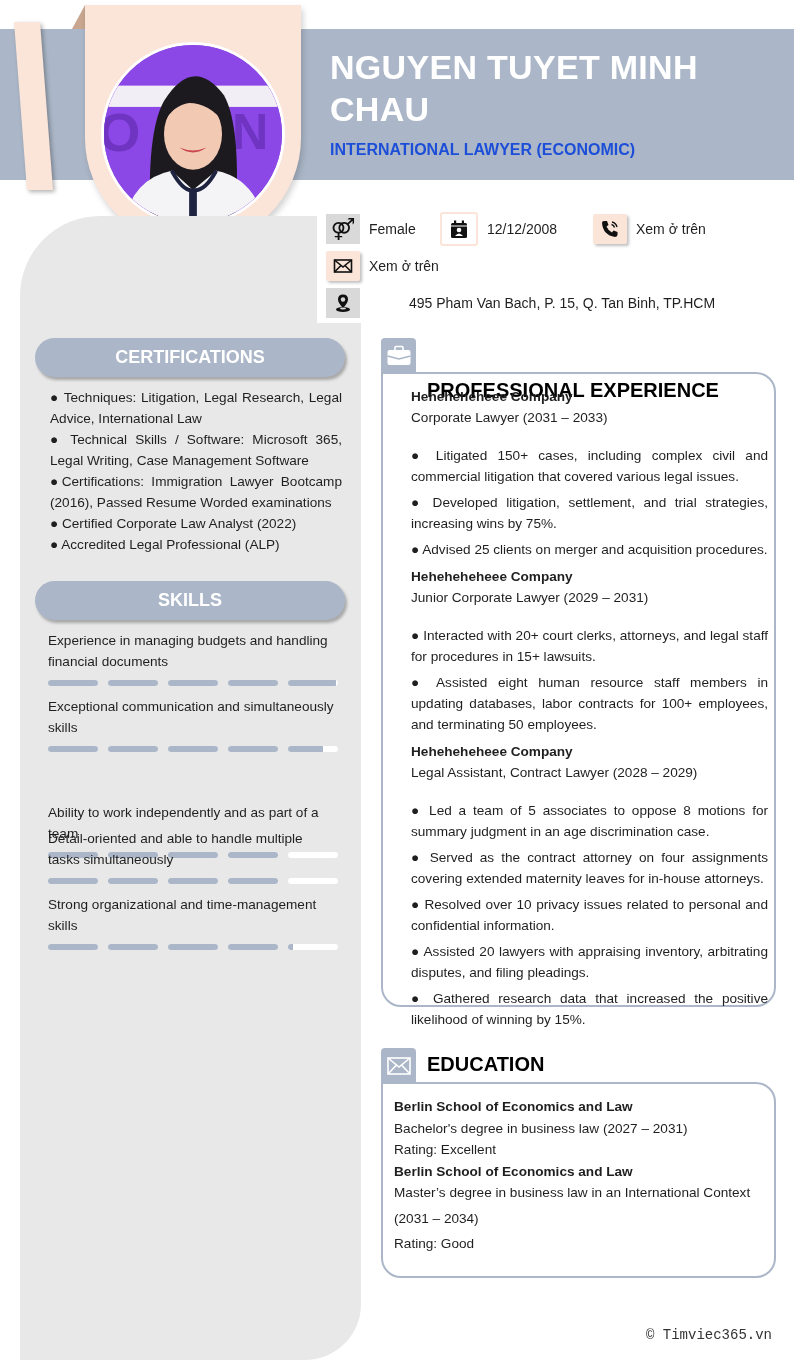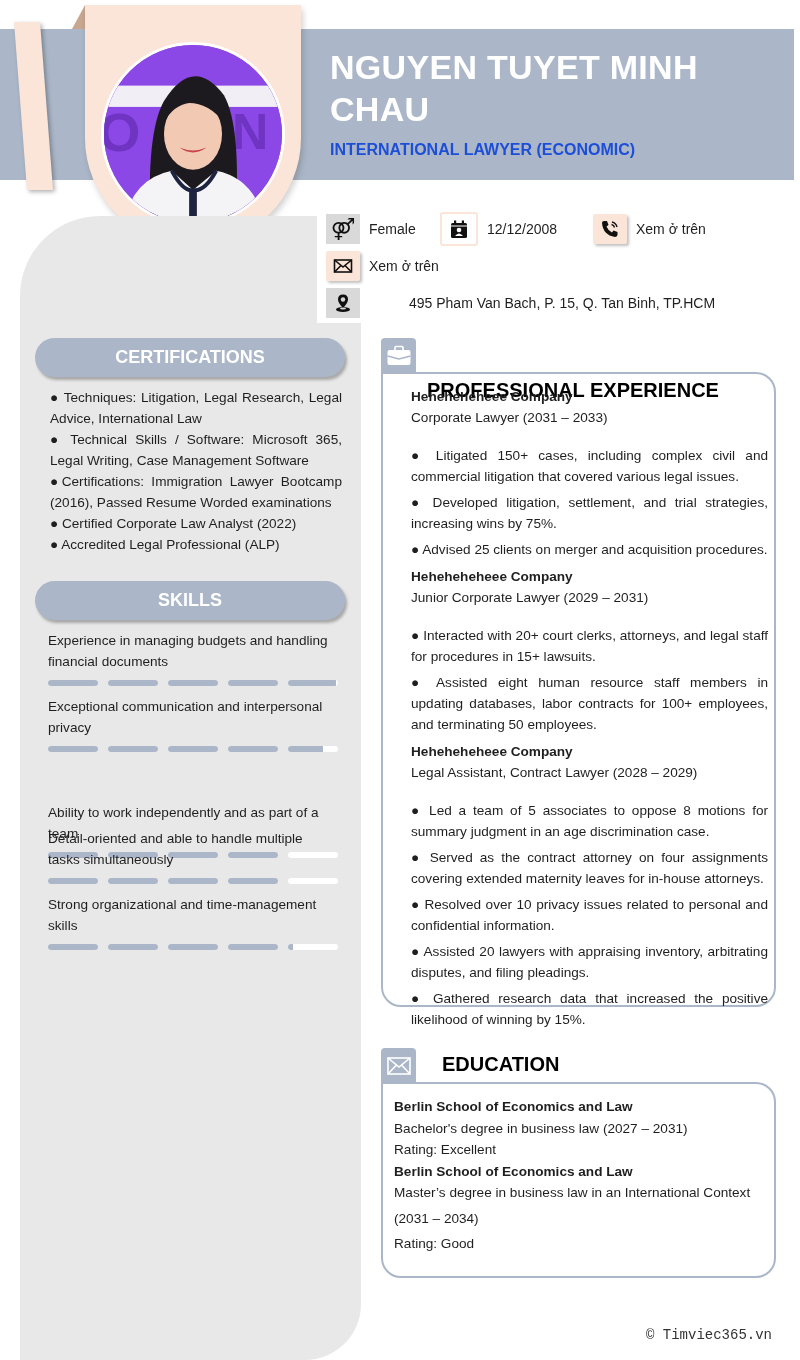--- a/index.html
+++ b/index.html
@@ -170,21 +170,21 @@
       </div>
       <div class="seg">
         <div class="fill" style="width: 100%;"></div>
       </div>
       <div class="seg">
         <div class="fill" style="width: 95%;"></div>
       </div>
     </div>
 </div>
 <div class="skill" style="top:696px;">
-  <div class="skill-label">Exceptional communication and interpersonal privacy</div>
+  <div class="skill-label">Exceptional communication and simultaneously skills</div>
   <div class="skill-bar">
       <div class="seg">
         <div class="fill" style="width: 100%;"></div>
       </div>
       <div class="seg">
         <div class="fill" style="width: 100%;"></div>
       </div>
       <div class="seg">
         <div class="fill" style="width: 100%;"></div>
       </div>
@@ -285,21 +285,21 @@
   <div class="bullet">● Assisted 20 lawyers with appraising inventory, arbitrating disputes, and filing pleadings.</div>
   <div class="bullet">●  Gathered research data that increased the positive likelihood of winning by 15%.</div>
 </div>
 
 <div class="sec-tab" style="top:1048px;">
   <svg viewBox="0 0 26 22">
       <rect x="2" y="3" width="22" height="16" fill="none" stroke="#fff" stroke-width="1.6"></rect>
       <path d="M2 3 L13 12 L24 3 M2 19 L10 10.5 M24 19 L16 10.5" stroke="#fff" stroke-width="1.6" fill="none"></path>
     </svg>
 </div>
-<div class="sec-title" style="top:1053px;margin-left:15px;">EDUCATION</div>
+<div class="sec-title" style="top:1053px;">EDUCATION</div>
 <div class="card" style="top:1082px; height:196px;">
   <div class="bold edu-line">Berlin School of Economics and Law</div>
   <div class="edu-line">Bachelor's degree in business law (2027 – 2031)</div>
   <div class="edu-line">Rating: Excellent</div>
   <div class="bold edu-line">Berlin School of Economics and Law</div>
   <div class="edu-line">Master’s degree in business law in an International Context</div>
   <div class="edu-line edu-gap">(2031 – 2034)</div>
   <div class="edu-line edu-gap">Rating: Good</div>
 </div>
 

